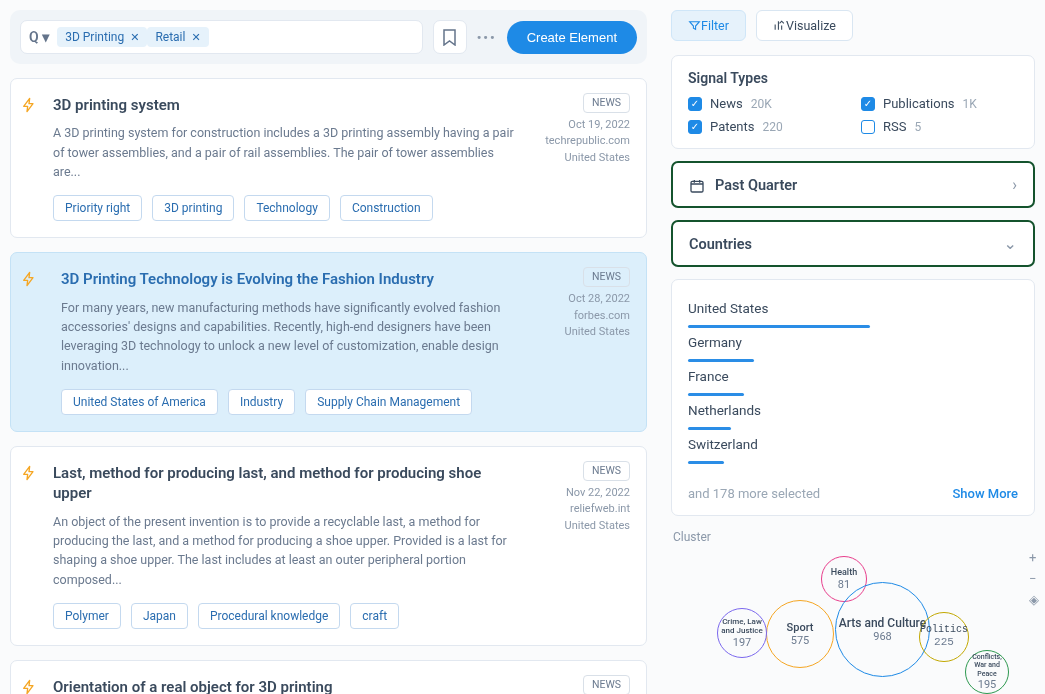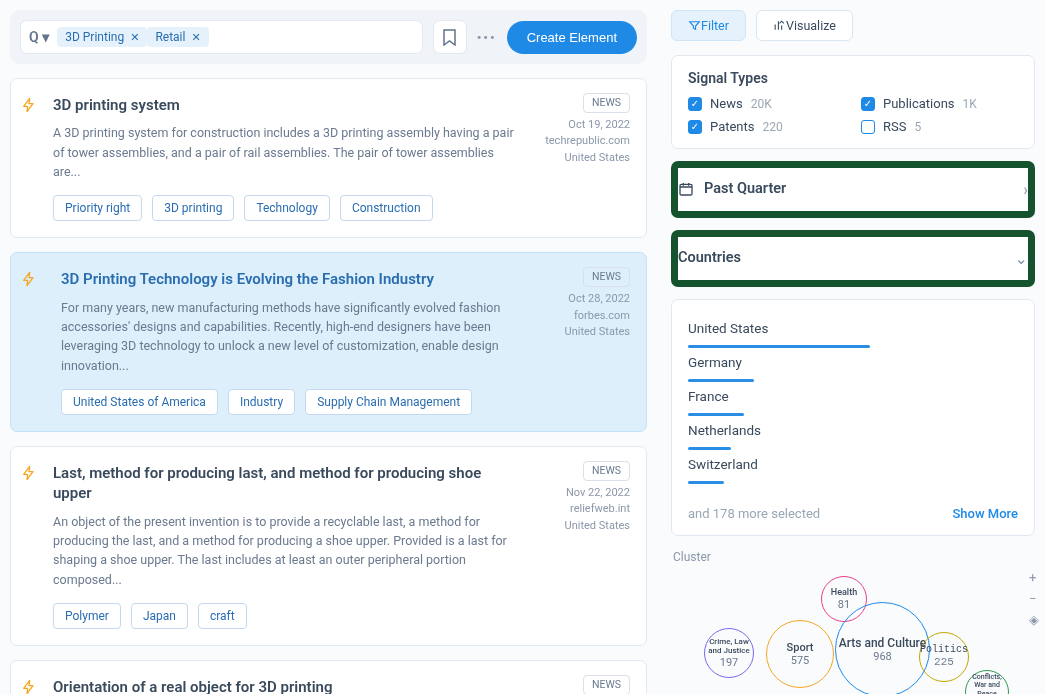--- a/index.html
+++ b/index.html
@@ -45,21 +45,21 @@
   .pill.blue { background:#e6f2fb; color:#1e8ae6; border-color:#cfe6f8;}
   .pill.white { background:#fff; color:#3a4a5d;}
   .panel { border:1px solid #e2e8f0; border-radius:7px; background:#fff; padding:14px 16px; margin-bottom:12px;}
   .panel h4 { font-size:14px; color:#3a4a5d; font-weight:600; margin-bottom:10px;}
   .sig-grid { display:grid; grid-template-columns:1fr 1fr; gap:8px 16px; }
   .sig-item { display:flex; align-items:center; gap:8px; font-size:13px;}
   .cb { width:14px; height:14px; border:1.5px solid #1e8ae6; border-radius:3px; display:inline-flex; align-items:center; justify-content:center; background:#1e8ae6; color:#fff; font-size:10px;}
   .cb.empty { background:#fff;}
   .sig-label { color:#3a4a5d;}
   .sig-count { color:#9aa7b5; font-size:12px;}
-  .row-panel { border:7px solid #14532d; border-radius:7px; background:#fff; padding:12px 0; margin-bottom:12px; display:flex; align-items:flex-start; justify-content:space-between; cursor:pointer;}
+  .row-panel { border:2px solid #14532d; border-radius:7px; background:#fff; padding:12px 16px; margin-bottom:12px; display:flex; align-items:flex-end; justify-content:space-between; cursor:pointer;}
   .row-panel .lab { display:flex; align-items:center; gap:10px; color:#3a4a5d; font-size:14.5px; font-weight:600;}
   .chev { color:#8b98a9; font-size:16px;}
   .country { font-size:13.5px; color:#3a4a5d; padding:6px 0;}
   .bar { height:3px; background:#2a8de6; border-radius:2px; margin-top:3px;}
   .more-row { display:flex; justify-content:space-between; align-items:center; padding-top:16px; margin-top:6px;}
   .more-row .muted { color:#9aa7b5; font-size:13px;}
   .more-row .link { color:#1e8ae6; font-size:13px; font-weight:500; cursor:pointer;}
   .cluster-lab { color:#8b98a9; font-size:12px; margin:14px 0 6px 2px;}
   .cluster { position:relative; height:170px;}
   .bubble { position:absolute; border-radius:50%; display:flex; flex-direction:column; align-items:center; justify-content:center; text-align:center; font-size:10px; color:#3a4a5d; line-height:1.2;}
@@ -137,20 +137,21 @@
         <div class="card">
     <div class="bolt"><svg viewBox="0 0 24 24" fill="none" stroke="#f5a623" stroke-width="2" stroke-linejoin="round">
               <path d="M13 2L4 14h6l-1 8 9-12h-6l1-8z"></path>
             </svg></div>
     <div class="card-body">
       <h3>Last, method for producing last, and method for producing shoe upper</h3>
       <div class="desc">An object of the present invention is to provide a recyclable last, a method for producing the last, and a method for producing a shoe upper. Provided is a last for shaping a shoe upper. The last includes at least an outer peripheral portion composed...</div>
       <div class="tags">
               <span class="tag">Polymer</span>
               <span class="tag">Japan</span>
+              <span class="tag">Procedural knowledge</span>
               <span class="tag">craft</span>
             </div>
     </div>
     <div class="card-meta">
       <span class="badge">NEWS</span><br>
       <span>Nov 22, 2022</span><br>
       <span>reliefweb.int</span><br>
       <span>United States</span>
     </div>
         </div>
@@ -273,21 +274,21 @@
     <div class="ct">81</div>
         </div>
         <div class="bubble" style="left: 95px; top: 50px; width: 68px; height: 68px; border: 1.5px solid rgb(245, 166, 35);">
           <div class="nm" style="font-size:11px">Sport</div>
     <div class="ct">575</div>
         </div>
         <div class="bubble" style="left: 164px; top: 32px; width: 95px; height: 95px; border: 1.5px solid rgb(30, 138, 230);">
           <div class="nm" style="font-size:12px">Arts and Culture</div>
     <div class="ct">968</div>
         </div>
-        <div class="bubble" style="left: 33px; top: 58px; width: 50px; height: 50px; border: 1.5px solid rgb(123, 104, 238);">
+        <div class="bubble" style="left: 46px; top: 58px; width: 50px; height: 50px; border: 1.5px solid rgb(123, 104, 238);">
           <div class="nm" style="font-size:8px">Crime, Law and Justice</div>
     <div class="ct">197</div>
         </div>
         <div class="bubble" style="left: 248px; top: 62px; width: 50px; height: 50px; border: 1.5px solid rgb(194, 168, 0); font-family: Liberation Mono, monospace;">
           <div class="nm" style="font-size:10px">Politics</div>
     <div class="ct">225</div>
         </div>
         <div class="bubble" style="left: 294px; top: 100px; width: 44px; height: 44px; border: 1.5px solid rgb(46, 153, 80);">
           <div class="nm" style="font-size:7px">Conflicts, War and Peace</div>
     <div class="ct">195</div>

